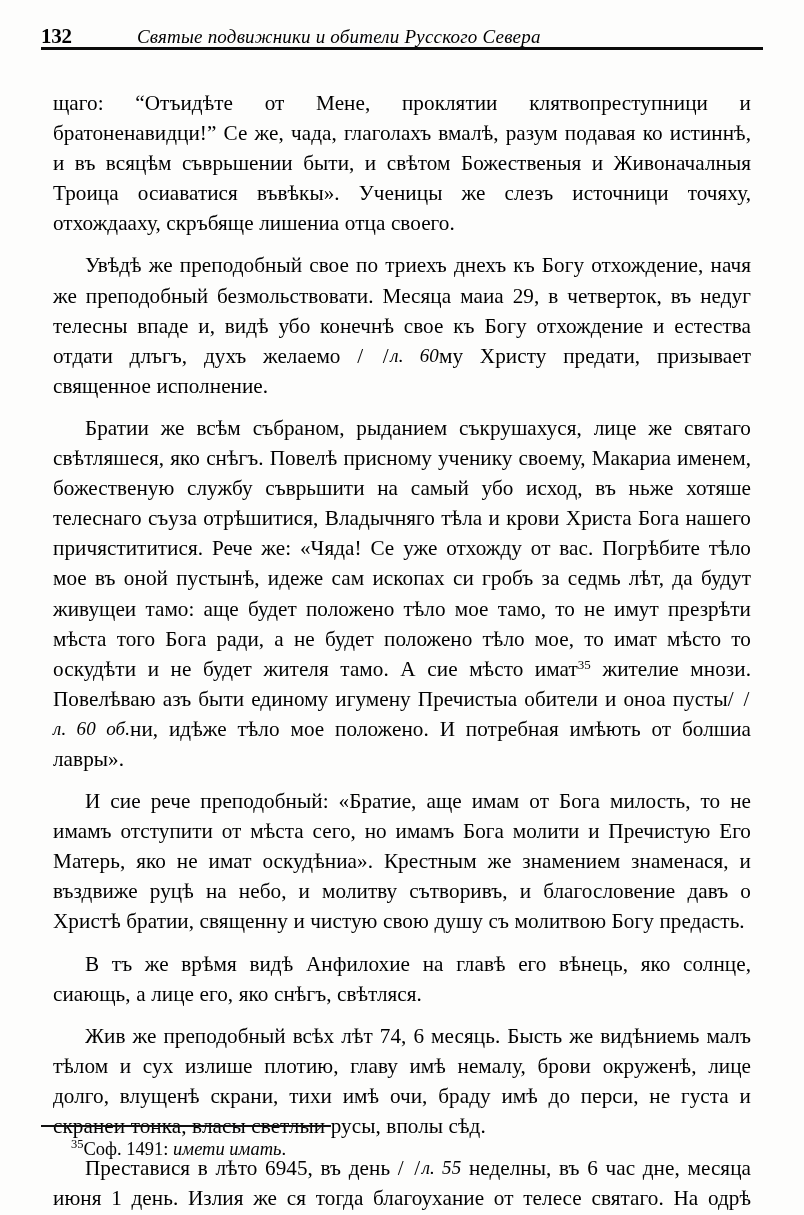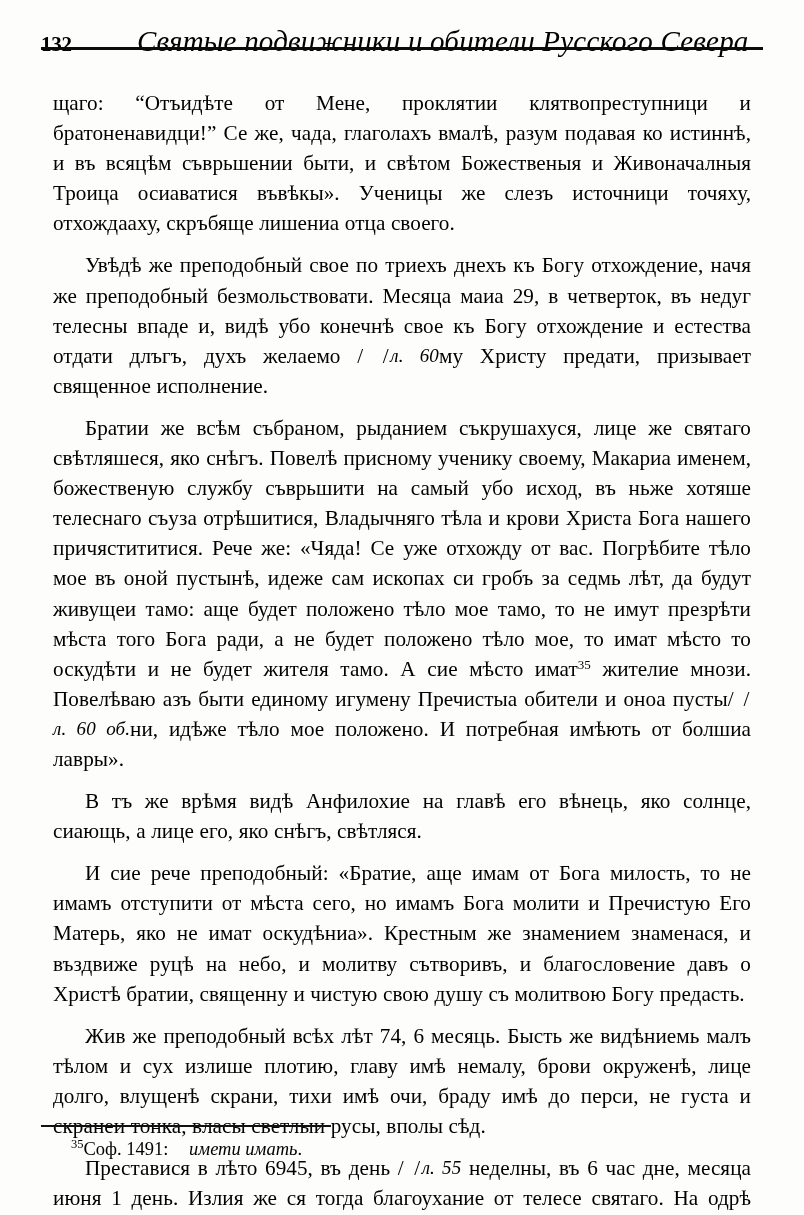--- a/index.html
+++ b/index.html
@@ -34,21 +34,21 @@
   .folio-number {
     font-weight: bold;
     font-size: 21px;
     letter-spacing: -0.3px;
     line-height: 1;
     width: 96px;
     flex: 0 0 96px;
   }
   .runhead-title {
     font-style: italic;
-    font-size: 29px;
+    font-size: 19px;
     line-height: 1;
     letter-spacing: 0.2px;
     white-space: nowrap;
     margin-top: 15px;
   }
   .head-rule {
     position: absolute;
     left: 41px;
     top: 47px;
     width: 722px;
@@ -114,41 +114,40 @@
     line-height: 26px;
     text-indent: 30px;
   }
   .footnote .fn-num {
     font-size: 12.5px;
     vertical-align: 7px;
     line-height: 0;
   }
   .footnote .it {
     font-style: italic;
-    margin-left: 16px;
   }
 </style>
 </head>
 <body>
 
 <div class="page">
 
   <div class="runhead">
     <span class="folio-number">132</span>
     <span class="runhead-title">Святые подвижники и обители Русского Севера</span>
   </div>
 
   <div class="head-rule"></div>
 
   <div class="textblock">
     <p class="para noindent">щаго: “Отъидѣте от Мене, проклятии клятвопреступници и братоненавидци!” Се же, чада, глаголахъ вмалѣ, разум подавая ко истиннѣ, и въ всяцѣм съврьшении быти, и свѣтом Божественыя и Живоначалныя Троица осиаватися въвѣкы». Ученицы же слезъ источници точяху, отхождааху, скръбяще лишениа отца своего.</p>
     <p class="para">Увѣдѣ же преподобный свое по триехъ днехъ къ Богу отхождение, начя же преподобный безмольствовати. Месяца маиа 29, в четверток, въ недуг телесны впаде и, видѣ убо конечнѣ свое къ Богу отхождение и естества отдати длъгъ, духъ желаемо <span class="slashes">/ /</span><span class="marginal">л. 60</span>му Христу предати, призывает священное исполнение.</p>
     <p class="para">Братии же всѣм събраном, рыданием съкрушахуся, лице же святаго свѣтляшеся, яко снѣгъ. Повелѣ присному ученику своему, Макариа именем, божественую службу съврьшити на самый убо исход, въ ньже хотяше телеснаго съуза отрѣшитися, Владычняго тѣла и крови Христа Бога нашего причястититися. Рече же: «Чяда! Се уже отхожду от вас. Погрѣбите тѣло мое въ оной пустынѣ, идеже сам ископах си гробъ за седмь лѣт, да будут живущеи тамо: аще будет положено тѣло мое тамо, то не имут презрѣти мѣста того Бога ради, а не будет положено тѣло мое, то имат мѣсто то оскудѣти и не будет жителя тамо. А сие мѣсто имат<sup class="fnref">35</sup> жителие мнози. Повелѣваю азъ быти единому игумену Пречистыа обители и оноа пусты<span class="slashes">/ /</span><span class="marginal">л. 60 об.</span>ни, идѣже тѣло мое положено. И потребная имѣють от болшиа лавры».</p>
+    <p class="para">И сие рече преподобный: «Братие, аще имам от Бога милость, то не имамъ отступити от мѣста сего, но имамъ Бога молити и Пречистую Его Матерь, яко не имат оскудѣниа». Крестным же знамением знаменася, и въздвиже руцѣ на небо, и молитву сътворивъ, и благословение давъ о Христѣ братии, священну и чистую свою душу съ молитвою Богу предасть.</p>
     <p class="para">В тъ же врѣмя видѣ Анфилохие на главѣ его вѣнець, яко солнце, сиающь, а лице его, яко снѣгъ, свѣтляся.</p>
-    <p class="para">И сие рече преподобный: «Братие, аще имам от Бога милость, то не имамъ отступити от мѣста сего, но имамъ Бога молити и Пречистую Его Матерь, яко не имат оскудѣниа». Крестным же знамением знаменася, и въздвиже руцѣ на небо, и молитву сътворивъ, и благословение давъ о Христѣ братии, священну и чистую свою душу съ молитвою Богу предасть.</p>
     <p class="para">Жив же преподобный всѣх лѣт 74, 6 месяць. Бысть же видѣниемь малъ тѣлом и сух излише плотию, главу имѣ немалу, брови окруженѣ, лице долго, влущенѣ скрани, тихи имѣ очи, браду имѣ до перси, не густа и скранеи тонка, власы светлыи русы, вполы сѣд.</p>
     <p class="para">Преставися в лѣто 6945, въ день <span class="slashes">/ /</span><span class="marginal">л. 55</span> неделны, въ 6 час дне, месяца июня 1 день. Излия же ся тогда благоухание от телесе святаго. На одрѣ честное и трудолюбное тѣло положиша честно, псалмопѣниемъ надгробными того провождаху въ ону пустыню.</p>
   </div>
 
   <div class="fn-rule"></div>
 
   <div class="footnote">
     <sup class="fn-num">35</sup><span>Соф. 1491: </span><span class="it">имети имать</span><span>.</span>
   </div>
 

